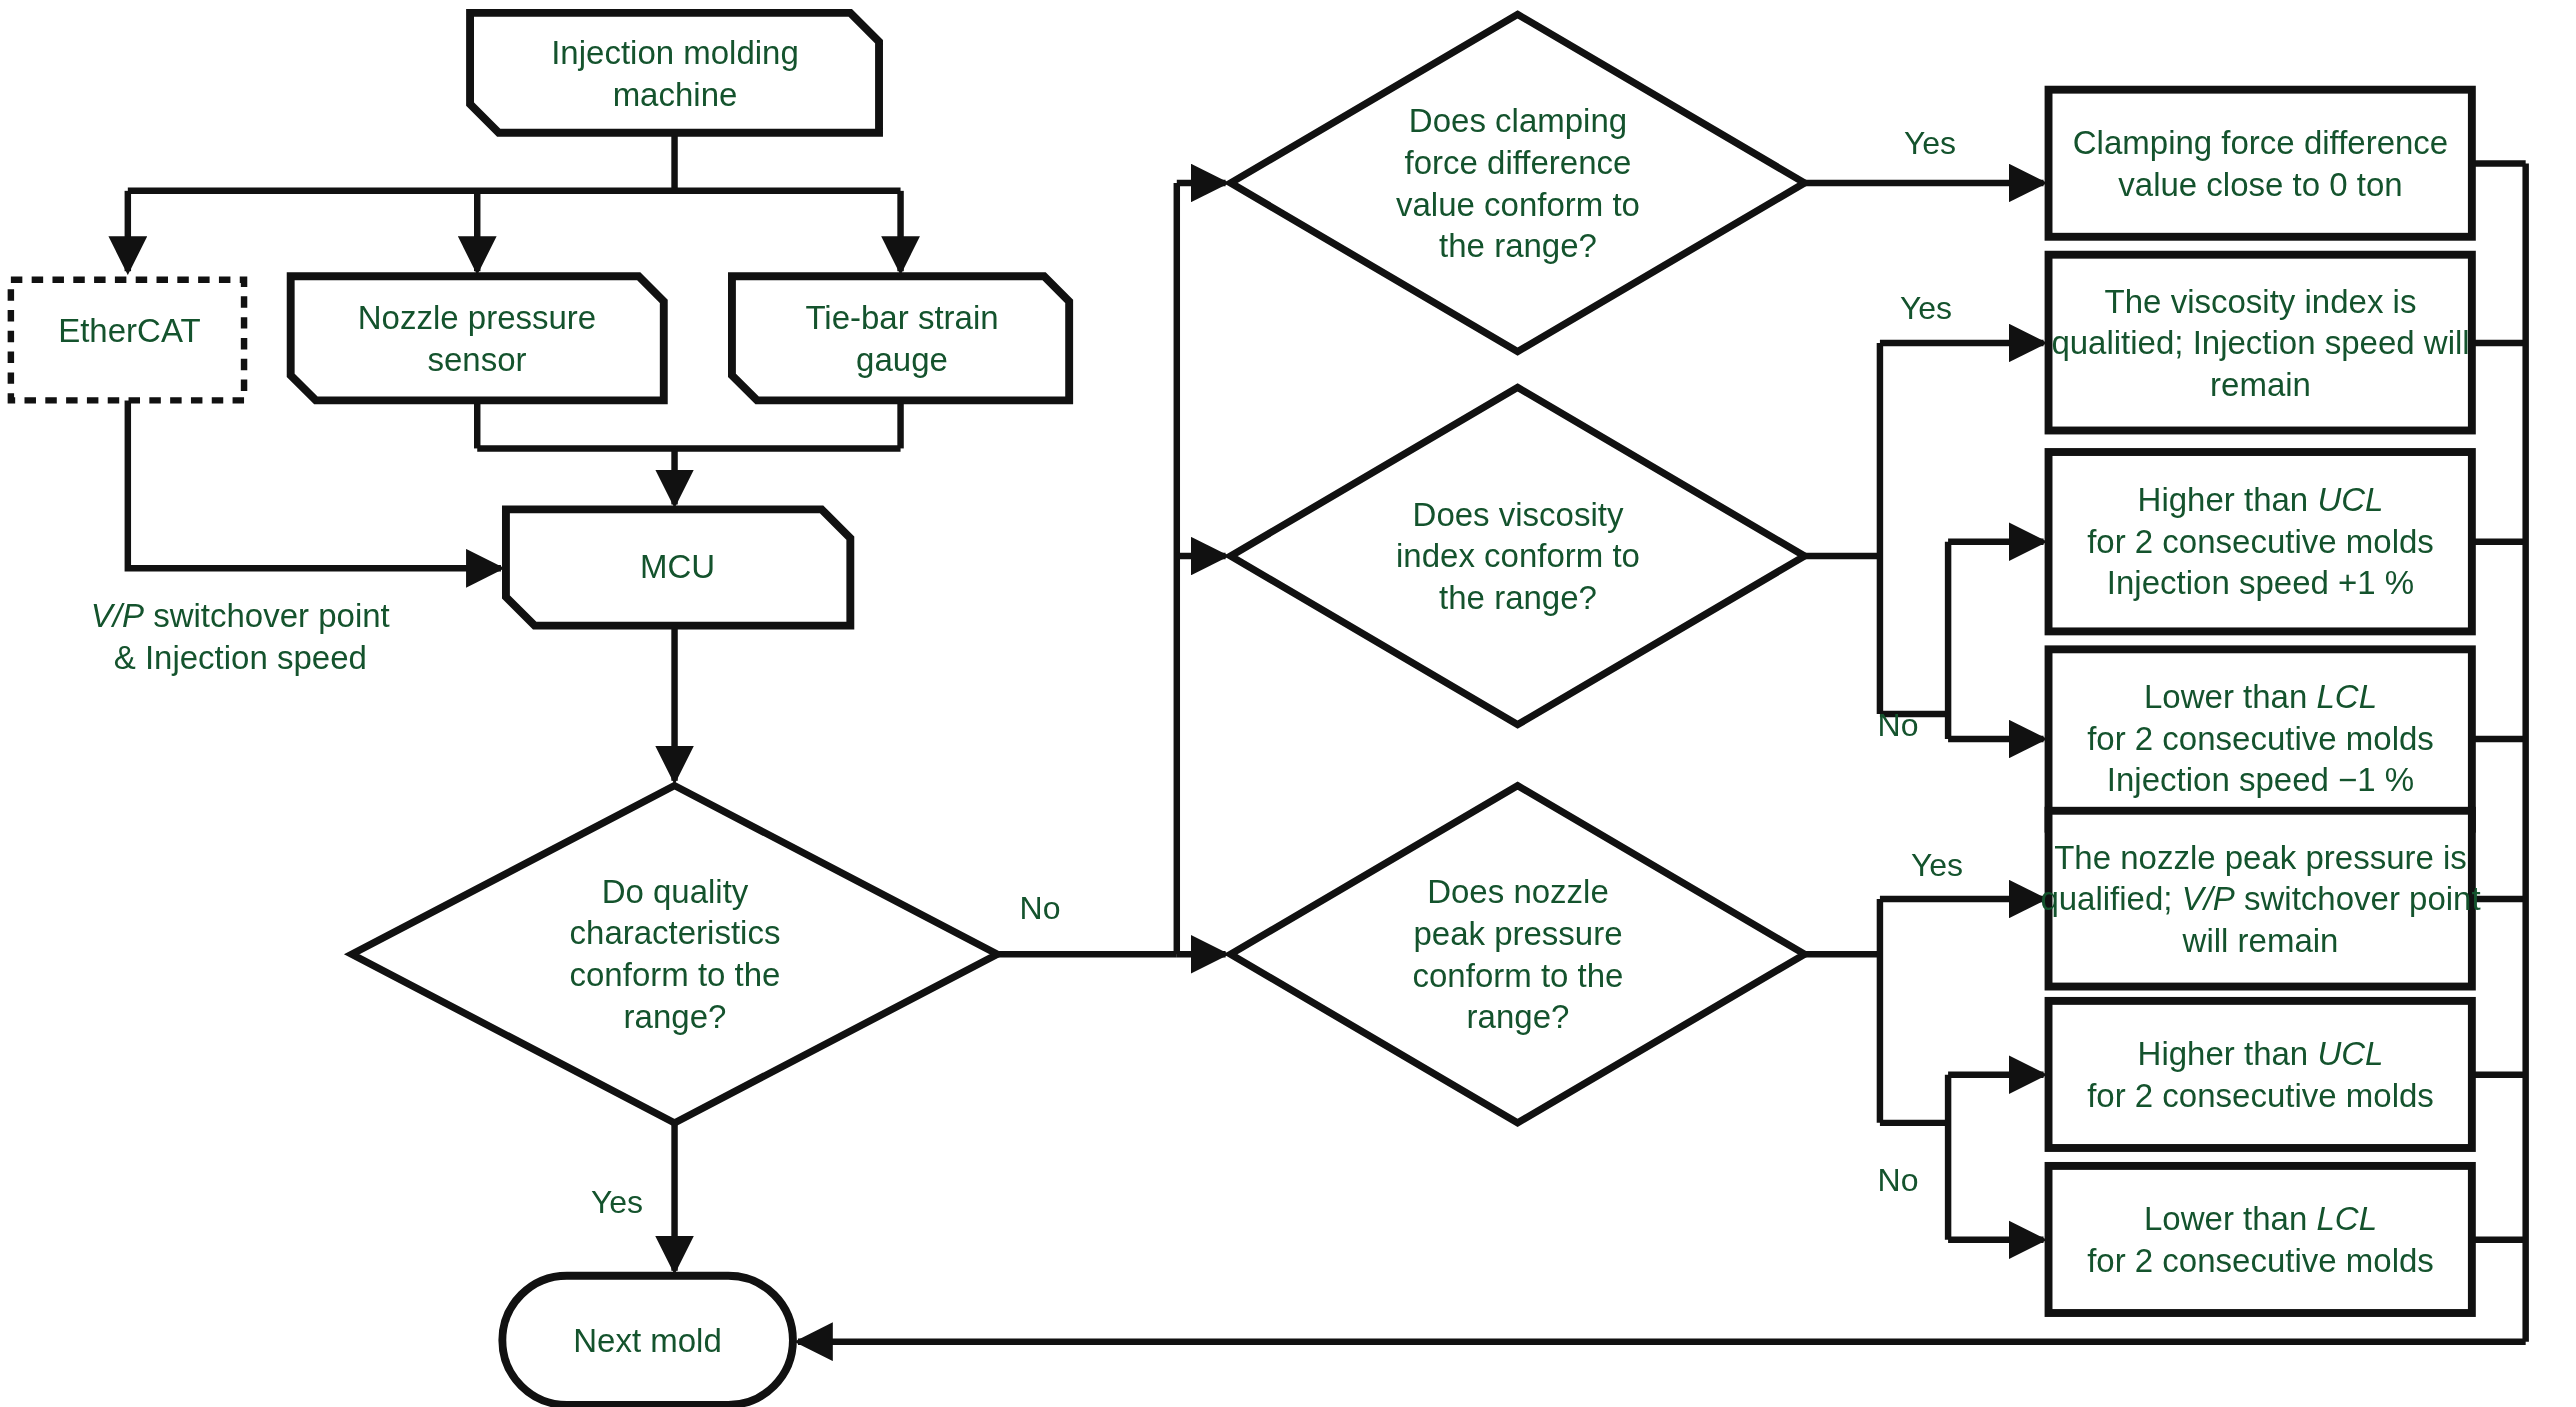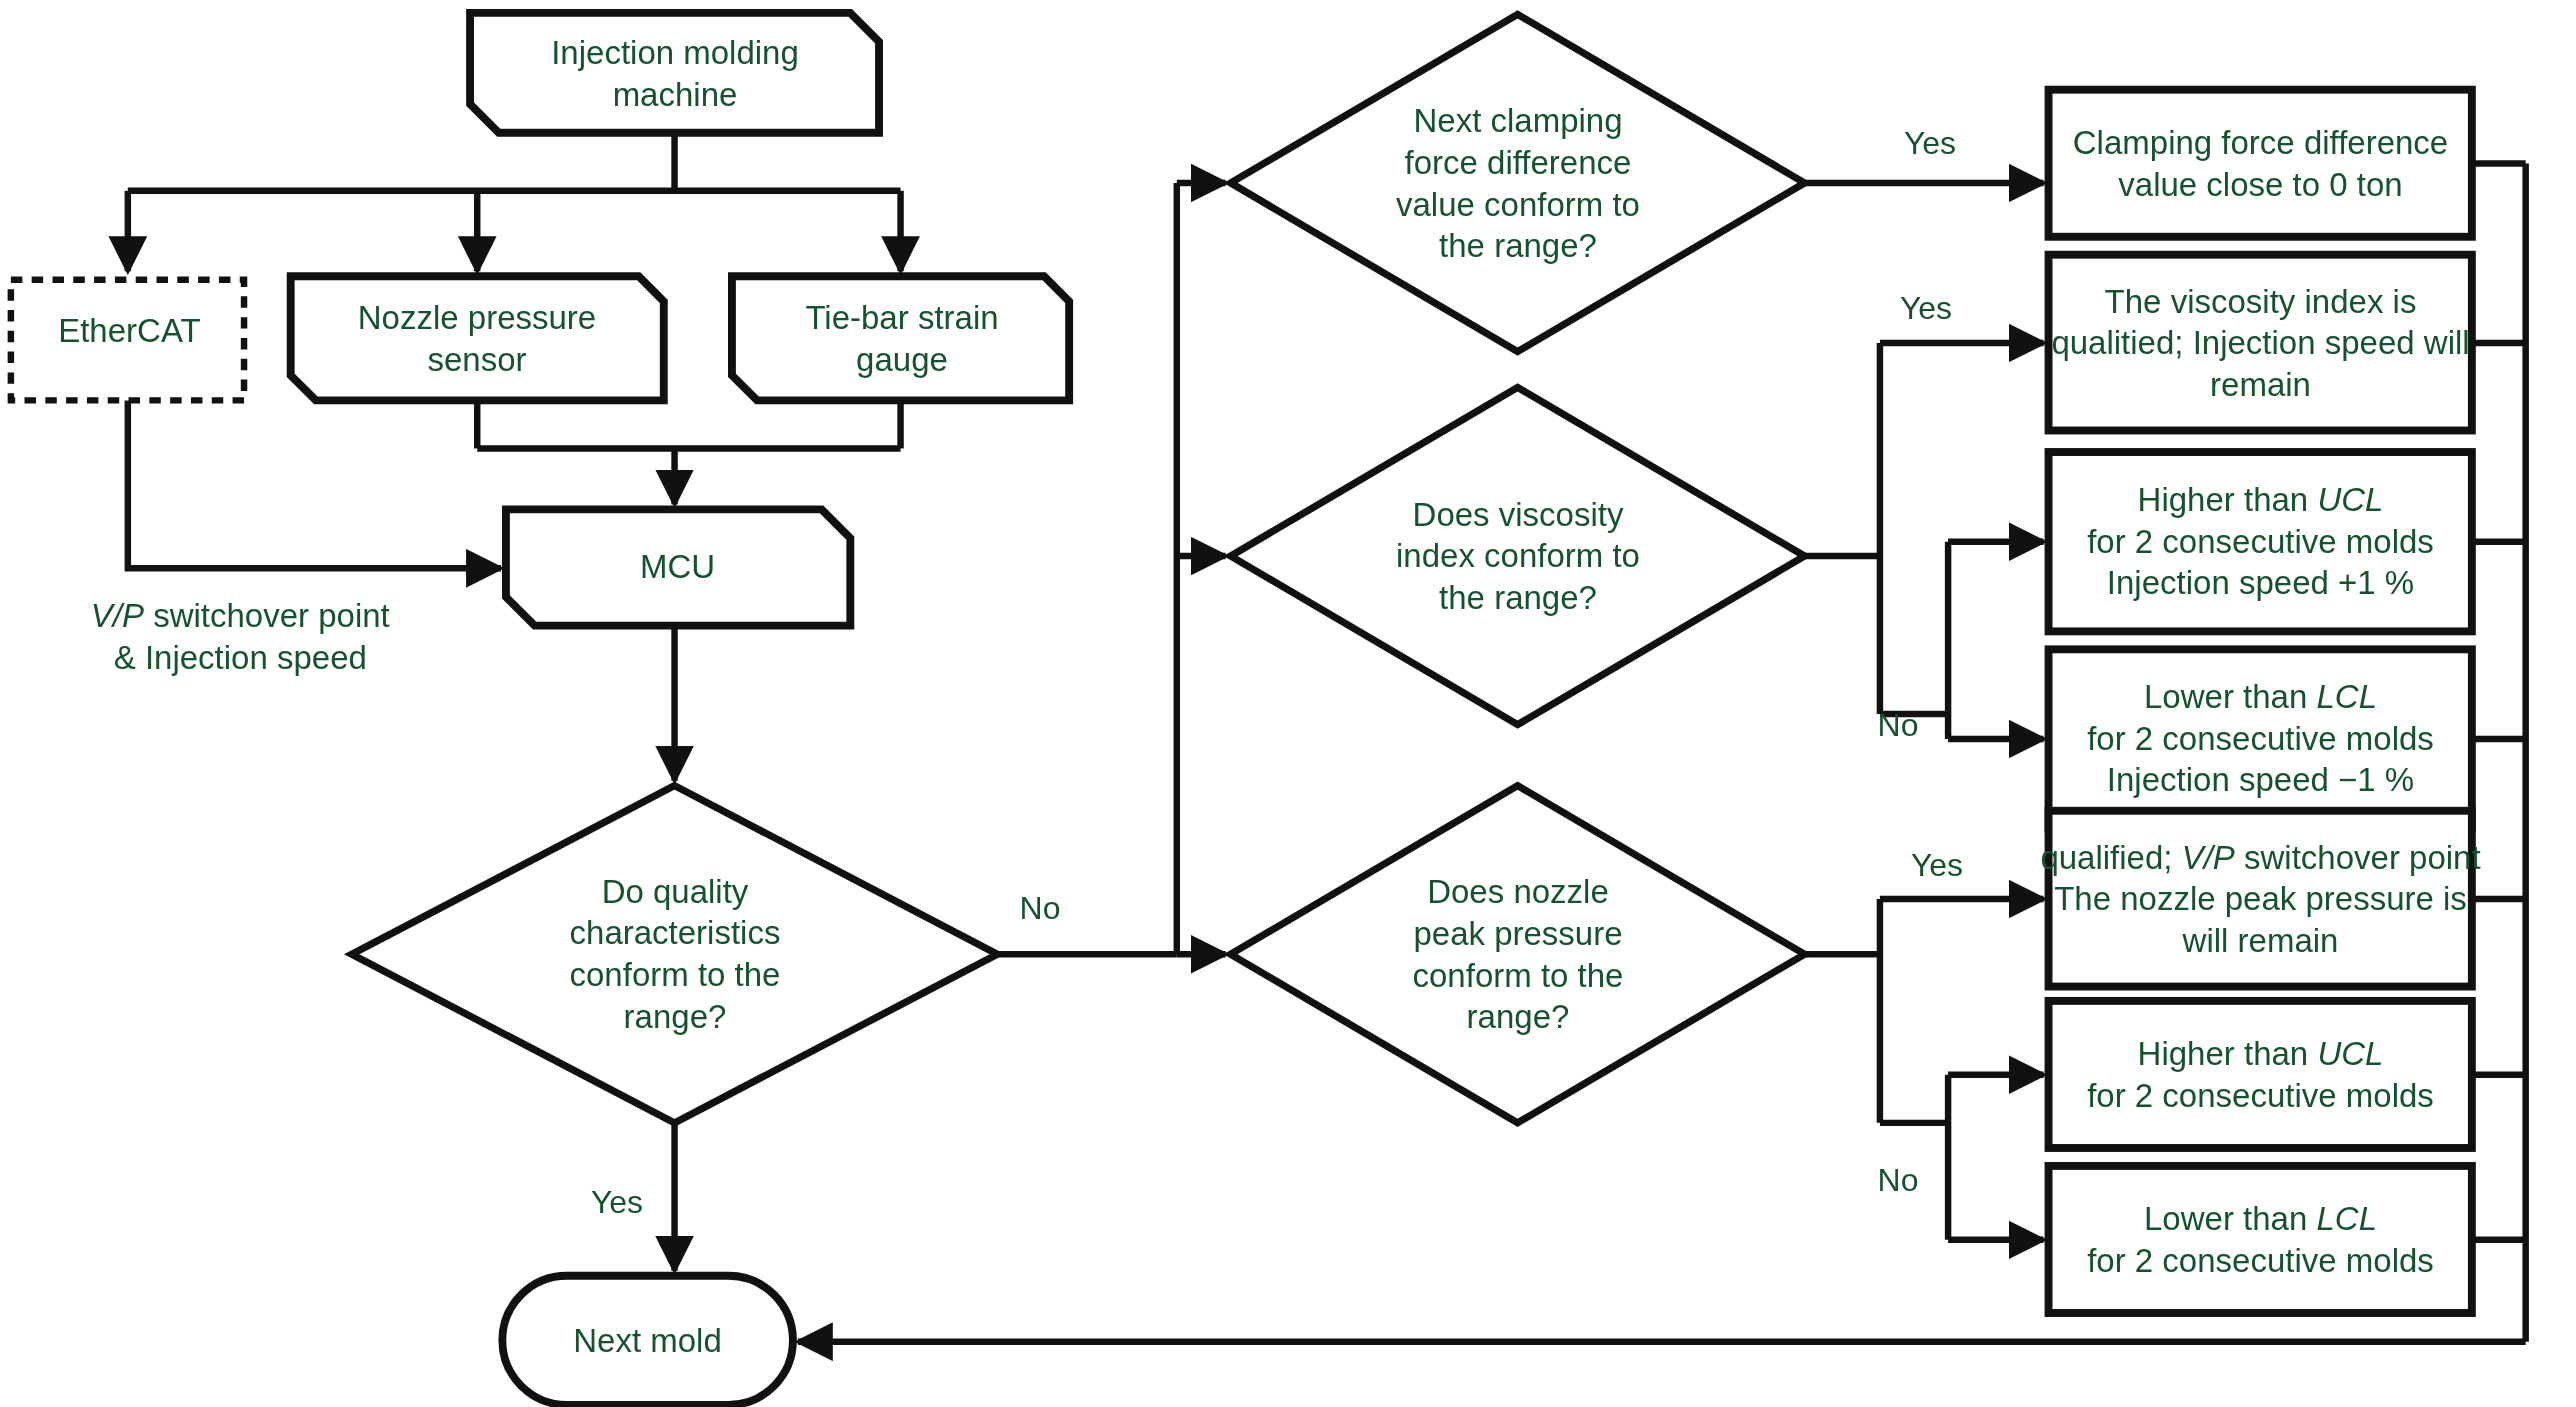--- a/index.html
+++ b/index.html
@@ -120,21 +120,21 @@
     <div class="ln"><span class="it">V/P</span><span> switchover point</span></div>
     <div class="ln"><span>&amp; Injection speed</span></div>
   </div>
 <div class="t" style="left:474px;top:850px;width:402px;height:208px;">
     <div class="ln"><span>Do quality</span></div>
     <div class="ln"><span>characteristics</span></div>
     <div class="ln"><span>conform to the</span></div>
     <div class="ln"><span>range?</span></div>
   </div>
 <div class="t" style="left:1317px;top:83px;width:402px;height:201px;">
-    <div class="ln"><span>Next clamping</span></div>
+    <div class="ln"><span>Does clamping</span></div>
     <div class="ln"><span>force difference</span></div>
     <div class="ln"><span>value conform to</span></div>
     <div class="ln"><span>the range?</span></div>
   </div>
 <div class="t" style="left:1317px;top:477px;width:402px;height:158px;">
     <div class="ln"><span>Does viscosity</span></div>
     <div class="ln"><span>index conform to</span></div>
     <div class="ln"><span>the range?</span></div>
   </div>
 <div class="t" style="left:1317px;top:854px;width:402px;height:201px;">
@@ -156,22 +156,22 @@
     <div class="ln"><span>Higher than </span><span class="it">UCL</span></div>
     <div class="ln"><span>for 2 consecutive molds</span></div>
     <div class="ln"><span>Injection speed +1 %</span></div>
   </div>
 <div class="t" style="left:2056px;top:649px;width:409px;height:179px;">
     <div class="ln"><span>Lower than </span><span class="it">LCL</span></div>
     <div class="ln"><span>for 2 consecutive molds</span></div>
     <div class="ln"><span>Injection speed −1 %</span></div>
   </div>
 <div class="t" style="left:2056px;top:811px;width:409px;height:176px;">
+    <div class="ln"><span>The nozzle peak pressure is</span></div>
     <div class="ln"><span>qualified; </span><span class="it">V/P</span><span> switchover point</span></div>
-    <div class="ln"><span>The nozzle peak pressure is</span></div>
     <div class="ln"><span>will remain</span></div>
   </div>
 <div class="t" style="left:2056px;top:1001px;width:409px;height:147px;">
     <div class="ln"><span>Higher than </span><span class="it">UCL</span></div>
     <div class="ln"><span>for 2 consecutive molds</span></div>
   </div>
 <div class="t" style="left:2056px;top:1166px;width:409px;height:147px;">
     <div class="ln"><span>Lower than </span><span class="it">LCL</span></div>
     <div class="ln"><span>for 2 consecutive molds</span></div>
   </div>

